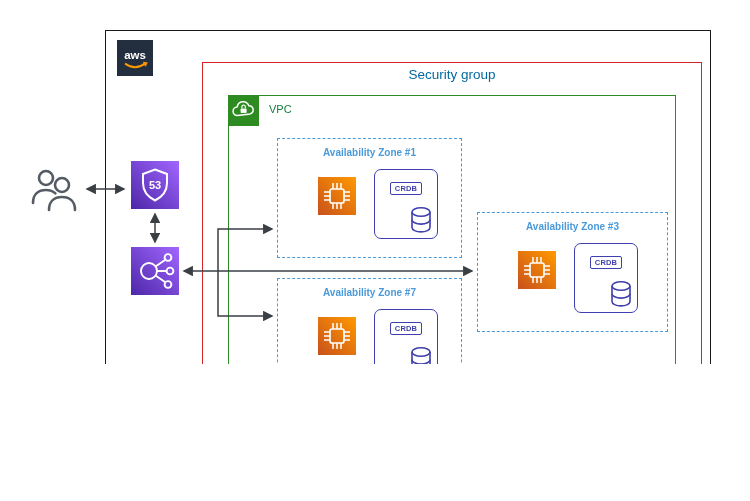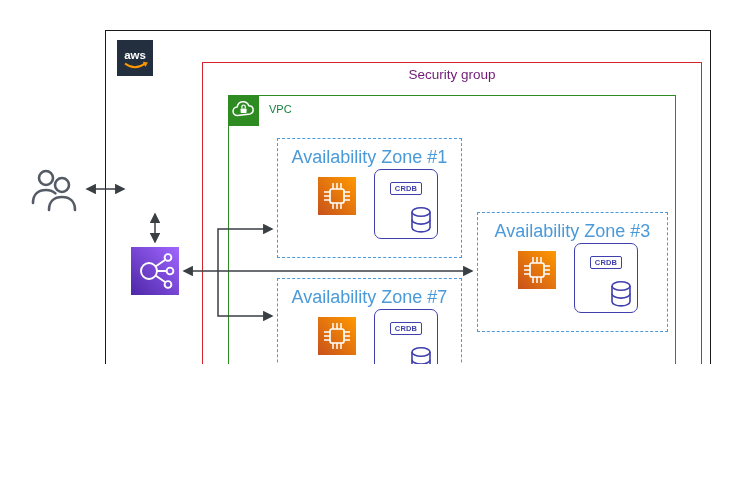--- a/index.html
+++ b/index.html
@@ -5,32 +5,32 @@
   html,body{margin:0;padding:0;background:#fff;}
   #canvas{
     position:relative;width:750px;height:364px;background:#ffffff;
     font-family:"Liberation Sans",sans-serif;overflow:hidden;
   }
   .abs{position:absolute;box-sizing:border-box;}
 
   
   .account-box{left:105px;top:30px;width:606px;height:445px;border:1.2px solid #1a1a1a;}
   .sg-box{left:202px;top:62px;width:500px;height:390px;border:1px solid #d6242d;}
-  .sg-label{left:202px;top:67px;width:500px;text-align:center;color:#701a75;font-size:13.5px;}
+  .sg-label{left:202px;top:67px;width:500px;text-align:center;color:#0369a1;font-size:13.5px;}
   .vpc-box{left:228px;top:95px;width:448px;height:325px;border:1px solid #2e8b22;}
   .vpc-icon{left:228px;top:95px;width:31px;height:31px;}
   .vpc-label{left:269px;top:103px;color:#15803d;font-size:11px;}
 
   
   .az{border:1.4px dashed #4a9ada;}
   .az1{left:277px;top:138px;width:185px;height:120px;}
   .az2{left:277px;top:278px;width:185px;height:120px;}
   .az3{left:477px;top:212px;width:191px;height:120px;}
   .az-label{position:absolute;top:8px;left:0;width:100%;text-align:center;
-            color:#4a9ada;font-size:18px;}
+            color:#4a9ada;font-size:10px;font-weight:bold;}
   .chip{position:absolute;left:40px;top:38px;width:38px;height:38px;}
 
   
   .crdb{position:absolute;left:96px;top:30px;width:62px;height:68px;
         border:1.5px solid #3f3fae;border-radius:7px;background:#fff;}
   .crdb-tag{margin:12px auto 0;width:fit-content;border:1px solid #3f3fae;border-radius:2px;
             padding:1px 4px;font-size:7.5px;font-weight:bold;color:#3f3fae;letter-spacing:.2px;}
   .crdb-cyl{position:absolute;right:4px;bottom:4px;}
 
   
@@ -155,20 +155,27 @@
 
   <div class="abs users">
     <svg width="54" height="54" viewBox="0 0 54 54" fill="none" stroke="#545b64" stroke-width="2.6" stroke-linecap="round">
       <circle cx="18" cy="13" r="7"></circle>
       <path d="M5 38 c0 -9 5.5 -13 13 -13 c4 0 7.2 1.2 9.4 3.4"></path>
       <circle cx="34" cy="20" r="7"></circle>
       <path d="M21 45 c0 -9 5.5 -13 13 -13 c7.5 0 13 4 13 13"></path>
     </svg>
   </div>
 
+  <div class="abs r53">
+    <svg width="48" height="48" viewBox="0 0 48 48">
+      <rect width="48" height="48" fill="url(#gradPurple)"></rect>
+      <path d="M24 8.5 L36 13 V22 C36 31 30 36.5 24 39.5 C18 36.5 12 31 12 22 V13 Z" fill="none" stroke="#ffffff" stroke-width="2"></path>
+      <text x="24" y="27.5" font-size="11" font-weight="bold" fill="#ffffff" text-anchor="middle" font-family="Liberation Sans, sans-serif">53</text>
+    </svg>
+  </div>
 
   <div class="abs elb">
     <svg width="48" height="48" viewBox="0 0 48 48">
       <rect width="48" height="48" fill="url(#gradPurple)"></rect>
       <g fill="none" stroke="#ffffff" stroke-width="1.9">
         <circle cx="18" cy="24" r="8"></circle>
         <circle cx="37" cy="10.5" r="3.4"></circle>
         <circle cx="39" cy="24" r="3.4"></circle>
         <circle cx="37" cy="37.5" r="3.4"></circle>
         <path d="M24.5 19.5 L34 13 M26 24 L35.5 24 M24.5 28.5 L34 35"></path>

